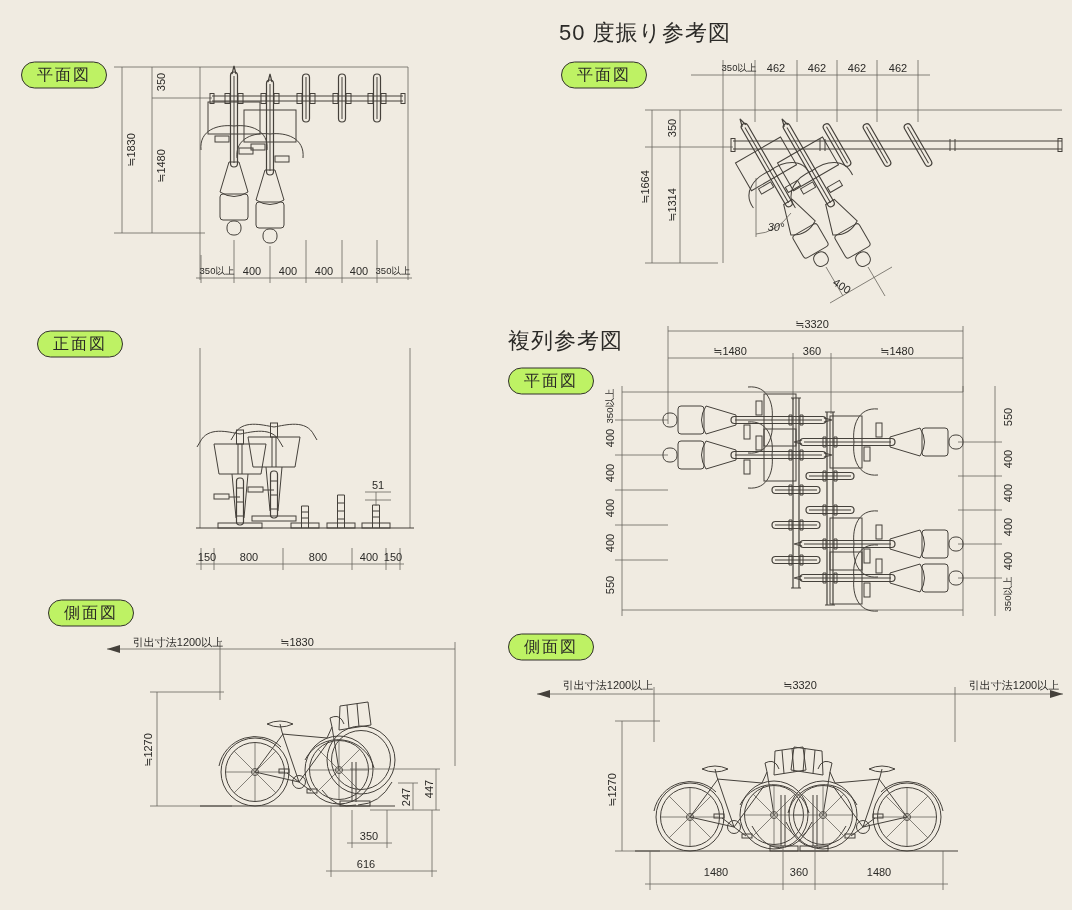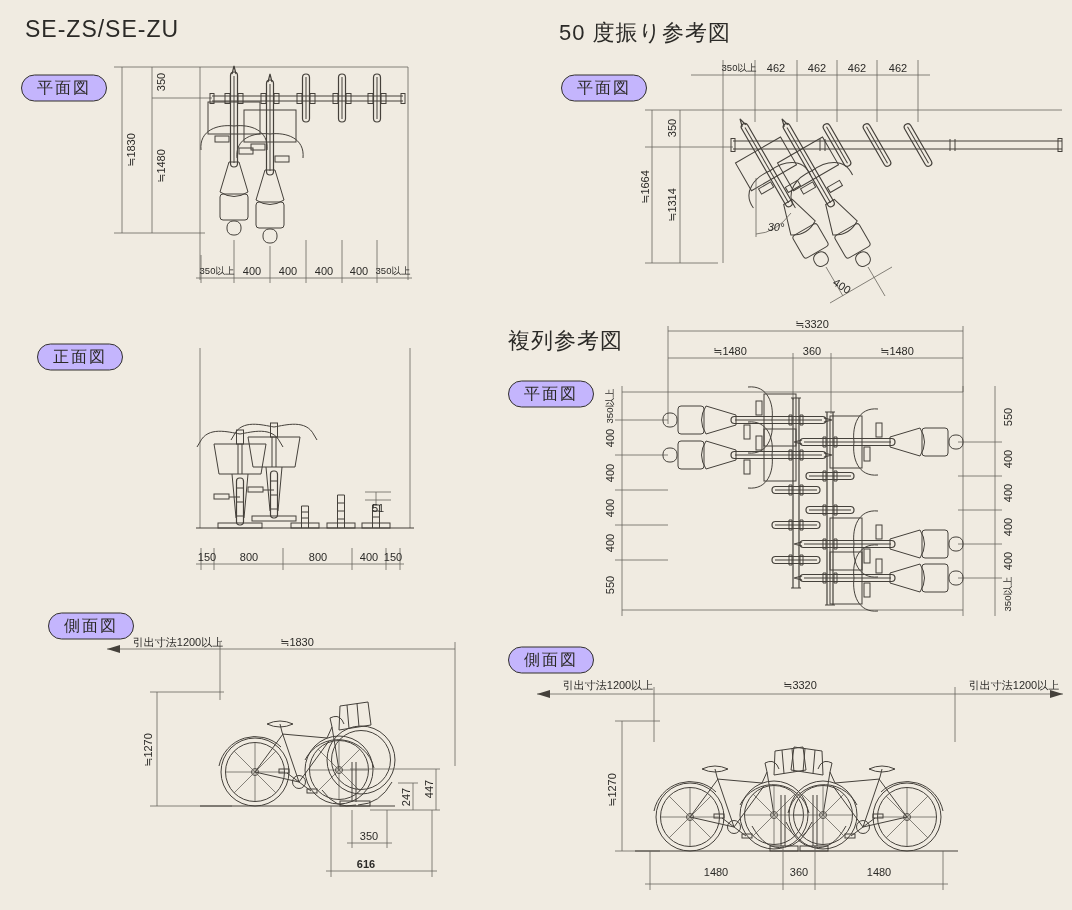--- a/index.html
+++ b/index.html
@@ -1,21 +1,21 @@
 <!DOCTYPE html>
 <html><head>
 <meta charset="utf-8">
 <style>
   html,body{margin:0;padding:0;}
   .page{position:relative;width:1072px;height:910px;background:#f0ebe1;overflow:hidden;
         font-family:"Liberation Sans",sans-serif;color:#2a2925;}
   .art{position:absolute;left:0;top:0;}
   .title{position:absolute;font-size:22px;letter-spacing:1px;color:#2b2a27;white-space:nowrap;}
   .badge{position:absolute;transform:translate(-50%,-50%);border:1.7px solid #33312d;border-radius:16px;
-         background:#c4b5fd;padding:2px 15px;font-size:16px;letter-spacing:2px;color:#2a2925;white-space:nowrap;margin-top:13px;}
+         background:#bef264;padding:2px 15px;font-size:16px;letter-spacing:2px;color:#2a2925;white-space:nowrap;}
   .dim{position:absolute;transform:translate(-50%,-50%);font-size:11px;color:#2b2a27;white-space:nowrap;letter-spacing:0;}
   .dim.small{font-size:9.5px;}
   .dim.v{transform:translate(-50%,-50%) rotate(-90deg);}
   .dim.vs{transform:translate(-50%,-50%) rotate(-90deg);font-size:9.5px;}
   .dim.r33{transform:translate(-50%,-50%) rotate(33deg);}
   svg .ln{fill:none;stroke:#45413b;stroke-width:1;}
   svg .bd{fill:none;stroke:#45413b;stroke-width:1.2;}
   svg .tn{fill:none;stroke:#68645d;stroke-width:0.8;}
   svg .fl{fill:#45413b;stroke:none;}
 </style>
@@ -269,55 +269,54 @@
       <rect class="ln" x="800" y="846" width="28" height="5"></rect>
 
       <line class="tn" x1="645" y1="884" x2="948" y2="884"></line>
       <line class="tn" x1="650" y1="851" x2="650" y2="890"></line>
       <line class="tn" x1="783" y1="845" x2="783" y2="890"></line>
       <line class="tn" x1="815" y1="845" x2="815" y2="890"></line>
       <line class="tn" x1="943" y1="851" x2="943" y2="890"></line>
     </g>
   </svg>
 
-  <div class="title" style="left:25px;top:16px;font-size:23px;">SE-ZS/SE-ZU</div>
   <div class="title" style="left:559px;top:18px;">50 度振り参考図</div>
   <div class="title" style="left:508px;top:326px;">複列参考図</div>
 
   <div class="badge" style="left:64px;top:75px;">平面図</div>
   <div class="badge" style="left:80px;top:344px;">正面図</div>
   <div class="badge" style="left:91px;top:613px;">側面図</div>
   <div class="badge" style="left:604px;top:75px;">平面図</div>
   <div class="badge" style="left:551px;top:381px;">平面図</div>
   <div class="badge" style="left:551px;top:647px;">側面図</div>
 
   <div class="dim v" style="left:161px;top:82px;">350</div>
   <div class="dim v" style="left:131px;top:150px;">≒1830</div>
   <div class="dim v" style="left:161px;top:166px;">≒1480</div>
   <div class="dim small" style="left:217px;top:271px;">350以上</div>
   <div class="dim" style="left:252px;top:271px;">400</div>
   <div class="dim" style="left:288px;top:271px;">400</div>
   <div class="dim" style="left:324px;top:271px;">400</div>
   <div class="dim" style="left:359px;top:271px;">400</div>
   <div class="dim small" style="left:393px;top:271px;">350以上</div>
 
-  <div class="dim" style="left:378px;top:485px;margin-top:23px;">51</div>
+  <div class="dim" style="left:378px;top:485px;">51</div>
   <div class="dim" style="left:207px;top:557px;">150</div>
   <div class="dim" style="left:249px;top:557px;">800</div>
   <div class="dim" style="left:318px;top:557px;">800</div>
   <div class="dim" style="left:369px;top:557px;">400</div>
   <div class="dim" style="left:393px;top:557px;">150</div>
 
   <div class="dim" style="left:178px;top:642px;">引出寸法1200以上</div>
   <div class="dim" style="left:297px;top:642px;">≒1830</div>
   <div class="dim v" style="left:148px;top:750px;">≒1270</div>
   <div class="dim v" style="left:406px;top:797px;">247</div>
   <div class="dim v" style="left:429px;top:789px;">447</div>
   <div class="dim" style="left:369px;top:836px;">350</div>
-  <div class="dim" style="left:366px;top:864px;font-weight:bold;">616</div>
+  <div class="dim" style="left:366px;top:864px;">616</div>
 
   <div class="dim small" style="left:739px;top:68px;">350以上</div>
   <div class="dim" style="left:776px;top:68px;">462</div>
   <div class="dim" style="left:817px;top:68px;">462</div>
   <div class="dim" style="left:857px;top:68px;">462</div>
   <div class="dim" style="left:898px;top:68px;">462</div>
   <div class="dim v" style="left:672px;top:128px;">350</div>
   <div class="dim v" style="left:645px;top:187px;">≒1664</div>
   <div class="dim v" style="left:672px;top:205px;">≒1314</div>
   <div class="dim" style="left:776px;top:227px;font-style:italic;">30°</div>

